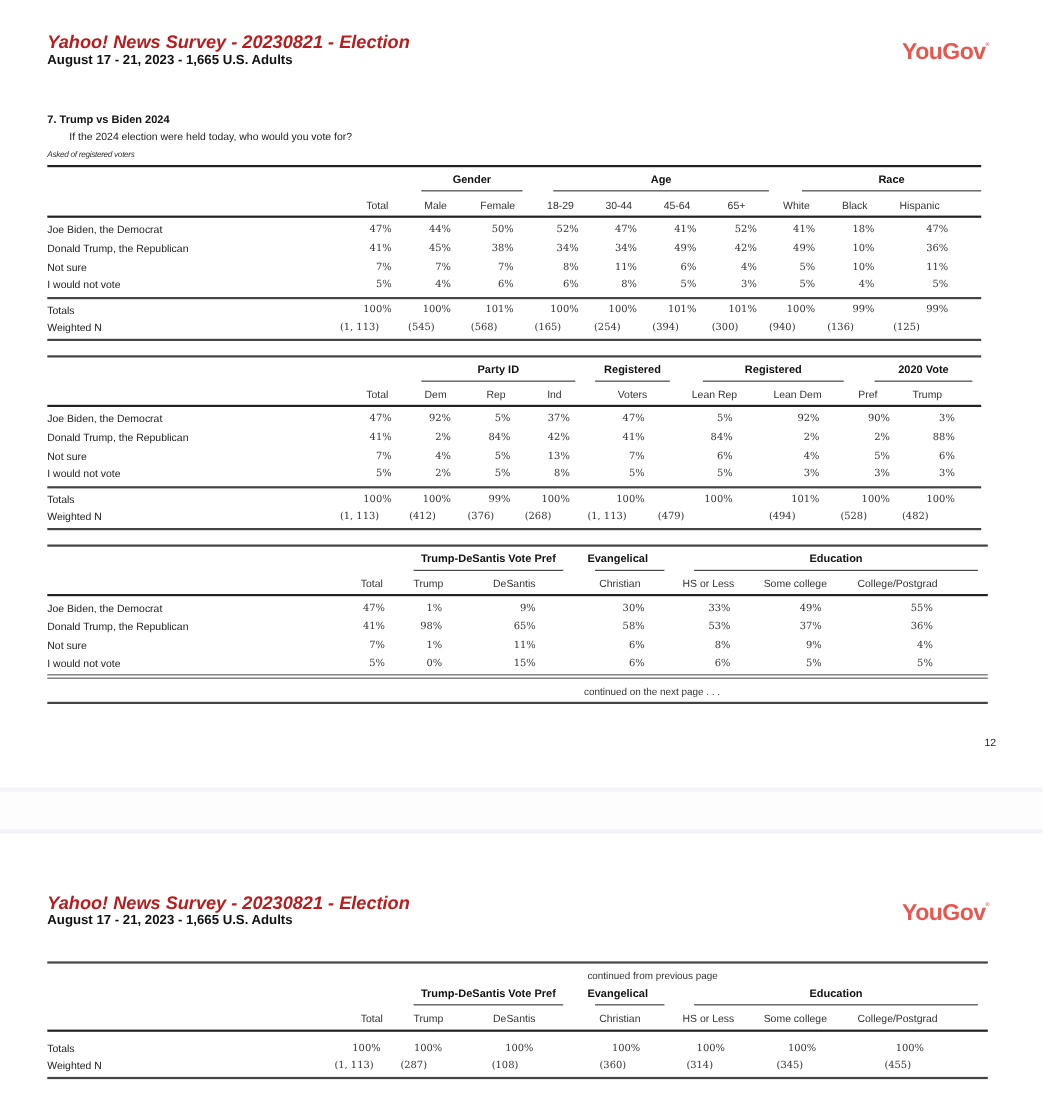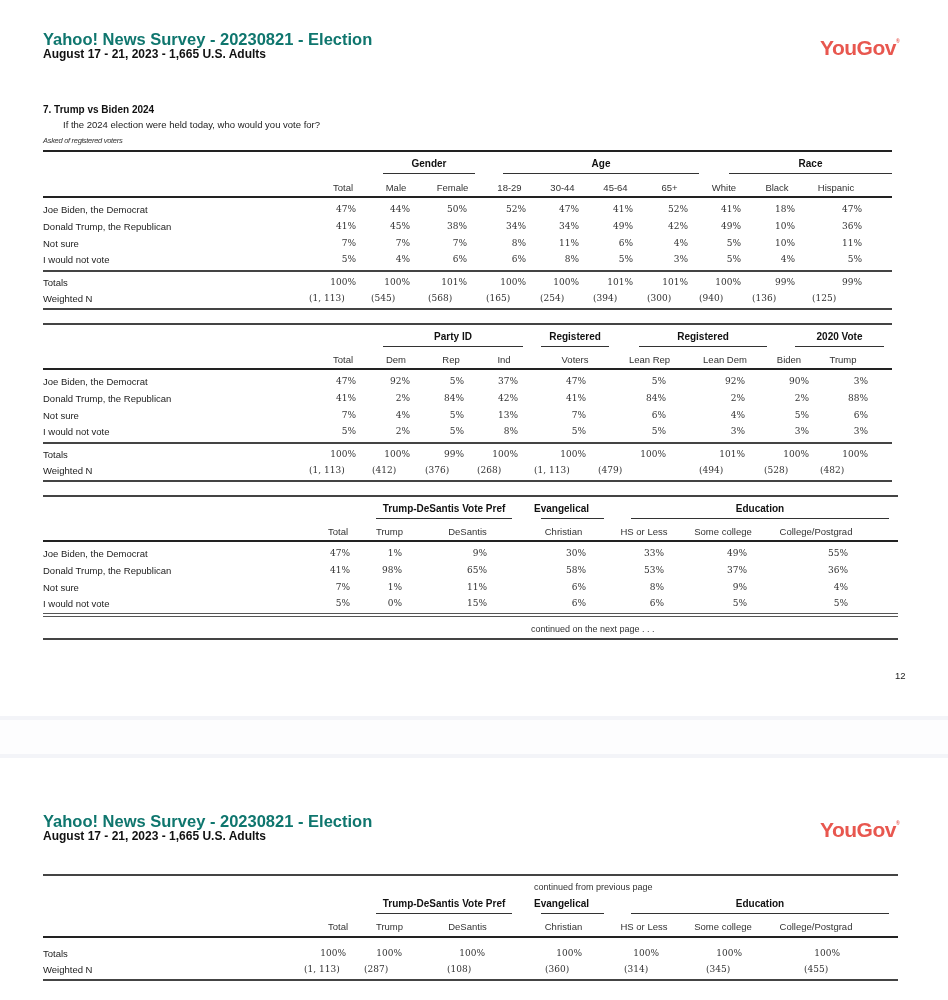--- a/index.html
+++ b/index.html
@@ -5,21 +5,21 @@
   * { box-sizing: border-box; margin: 0; padding: 0; }
   html, body { width: 948px; height: 1000px; overflow: hidden; background: #ffffff; }
   body { position: relative; font-family: "Liberation Sans", sans-serif; color: #222; }
 
   .page { position: absolute; left: 0; width: 948px; background: #fff; }
   #page1 { top: 0; height: 716px; }
   #page2 { top: 758px; height: 242px; }
   .gap { position: absolute; left: 0; width: 948px; top: 716px; height: 42px; background: #fdfdfe;
          border-top: 4px solid #f3f4f8; border-bottom: 4px solid #f3f4f8; }
 
-  .title { position: absolute; left: 43px; font-weight: bold; color: #0f766e; font-size: 16.5px; line-height: 18px; }
+  .title { position: absolute; left: 43px; font-weight: bold; color: #b91c1c; font-size: 16.5px; line-height: 18px; font-style: italic; }
   .subtitle { position: absolute; left: 43px; font-weight: bold; color: #111; font-size: 12px; line-height: 14px; }
   .logo { position: absolute; left: 820px; font-size: 21px; font-weight: bold; letter-spacing: -0.5px; color: #e8574f; }
   .logo sup { font-size: 5px; vertical-align: top; position: relative; top: 2px; }
 
   .q-title { position: absolute; left: 43px; top: 104px; font-size: 10px; font-weight: bold; color: #111; }
   .q-text { position: absolute; left: 43px; top: 119px; font-size: 9.5px; color: #222; padding-left: 20px; }
   .q-note { position: absolute; left: 43px; top: 136px; font-size: 7.5px; font-style: italic; color: #333; letter-spacing: -0.3px; }
 
   .hline { position: absolute; height: 2px; background: #444; }
   .hline.thin { height: 1px; background: #555; }
@@ -152,21 +152,21 @@
     <div class="grp" style="left:795px;top:331px;width:89px">2020 Vote</div>
     <div class="grpline" style="left:795px;top:346px;width:89px"></div>
 
     <div class="col" style="left:323px;top:354px;width:40px">Total</div>
     <div class="col" style="left:380px;top:354px;width:32px">Dem</div>
     <div class="col" style="left:435px;top:354px;width:32px">Rep</div>
     <div class="col" style="left:488px;top:354px;width:32px">Ind</div>
     <div class="col" style="left:550px;top:354px;width:50px">Voters</div>
     <div class="col" style="left:622px;top:354px;width:55px">Lean Rep</div>
     <div class="col" style="left:695px;top:354px;width:60px">Lean Dem</div>
-    <div class="col" style="left:770px;top:354px;width:38px">Biden</div>
+    <div class="col" style="left:770px;top:354px;width:38px">Pref</div>
     <div class="col" style="left:822px;top:354px;width:42px">Trump</div>
     <div class="hline thick" style="left:43px;top:368px;width:849px"></div>
 
     <div class="rowlabel" style="top:376px">Joe Biden, the Democrat</div>
     <div class="rowlabel" style="top:393px">Donald Trump, the Republican</div>
     <div class="rowlabel" style="top:410px">Not sure</div>
     <div class="rowlabel" style="top:426px">I would not vote</div>
 
     <div id="t2cells">
         <div class="cell" style="left:316px;width:40px;top:376px">47%</div>

